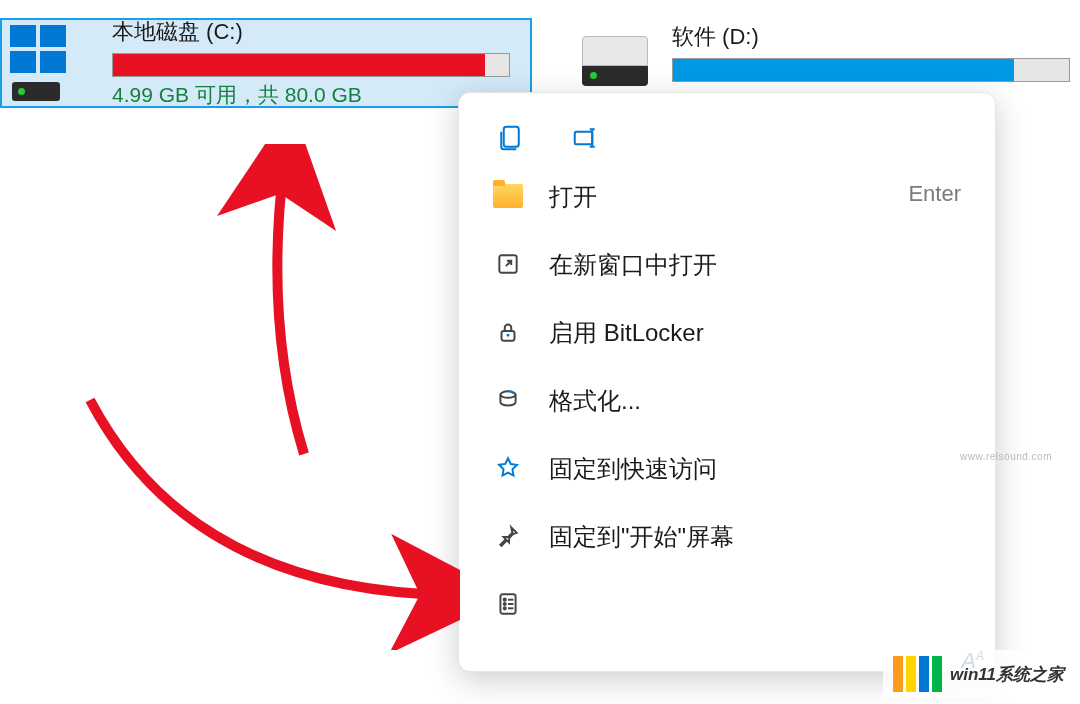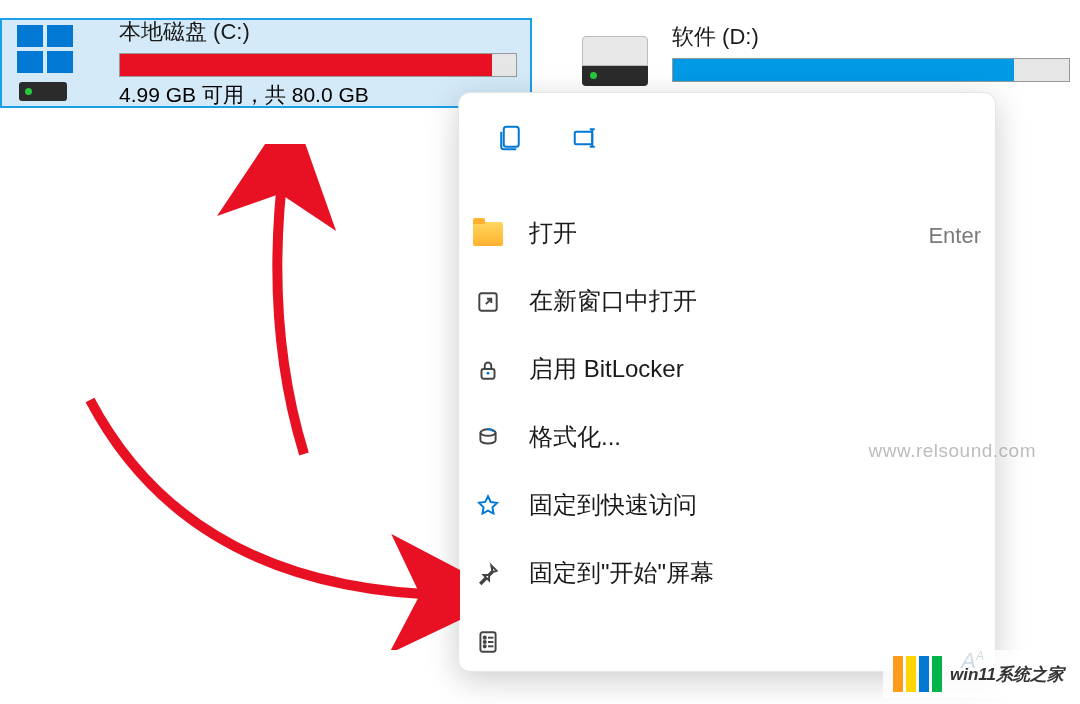--- a/index.html
+++ b/index.html
@@ -16,21 +16,21 @@
     .drive-c {
       position: absolute;
       left: 0;
       top: 18px;
       width: 532px;
       height: 90px;
       border: 2px solid #1a9fe8;
       background: #d4eaf9;
       display: flex;
       align-items: center;
-      padding: 11px;
+      padding: 4px;
     }
     .drive-c-icon {
       width: 100px;
       height: 80px;
       position: relative;
       margin-right: 6px;
     }
     .win-logo {
       position: absolute;
       top: 2px;
@@ -79,21 +79,21 @@
     .bar-fill-red {
       position: absolute;
       left: 0;
       top: 0;
       bottom: 0;
       width: 94%;
       background: #e81123;
     }
     .drive-sub {
       font-size: 21px;
-      color: #000000;
+      color: #15803d;
     }
     
     
     .drive-d {
       position: absolute;
       left: 574px;
       top: 18px;
       width: 500px;
       height: 90px;
       display: flex;
@@ -163,23 +163,23 @@
     }
     .top-icon {
       width: 34px;
       height: 34px;
       display: flex;
       align-items: center;
       justify-content: center;
     }
     .menu-item {
       display: flex;
-      align-items: flex-end;
+      align-items: flex-start;
       height: 68px;
-      padding: 0 14px;
+      padding: 0 34px;
       cursor: pointer;
     }
     .menu-icon {
       width: 30px;
       height: 30px;
       margin-right: 26px;
       display: flex;
       align-items: center;
       justify-content: center;
       flex-shrink: 0;
@@ -241,23 +241,23 @@
       gap: 8px;
       padding: 6px 10px;
       background: rgba(255,255,255,0.8);
       font-style: italic;
     }
     .wbars { display: flex; gap: 3px; }
     .wbars div { width: 10px; height: 36px; }
     .wtext { font-size: 17px; font-weight: bold; color: #333; }
     .watermark-text {
       position: absolute;
-      right: 44px;
+      right: 28px;
       bottom: 242px;
-      font-size: 19px;
+      font-size: 10px;
       color: rgba(160,160,160,0.7);
       letter-spacing: 0.5px;
     }
     .aa-icon {
       position: absolute;
       right: 96px;
       bottom: 30px;
       font-size: 22px;
       color: #0c4a6e;
       font-style: italic;

